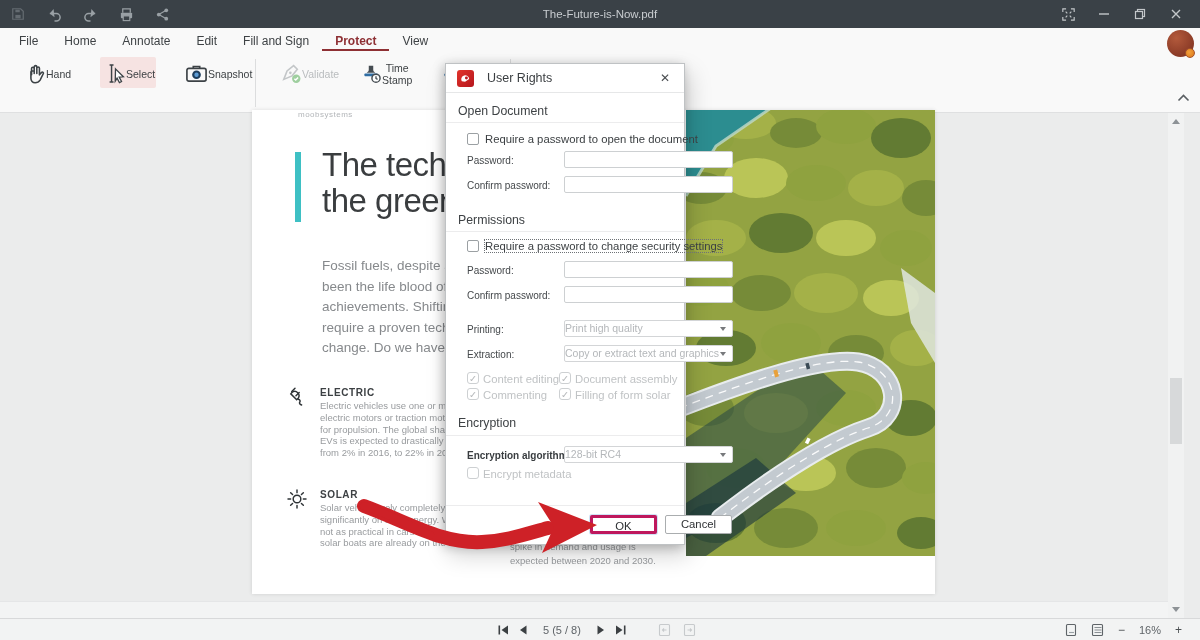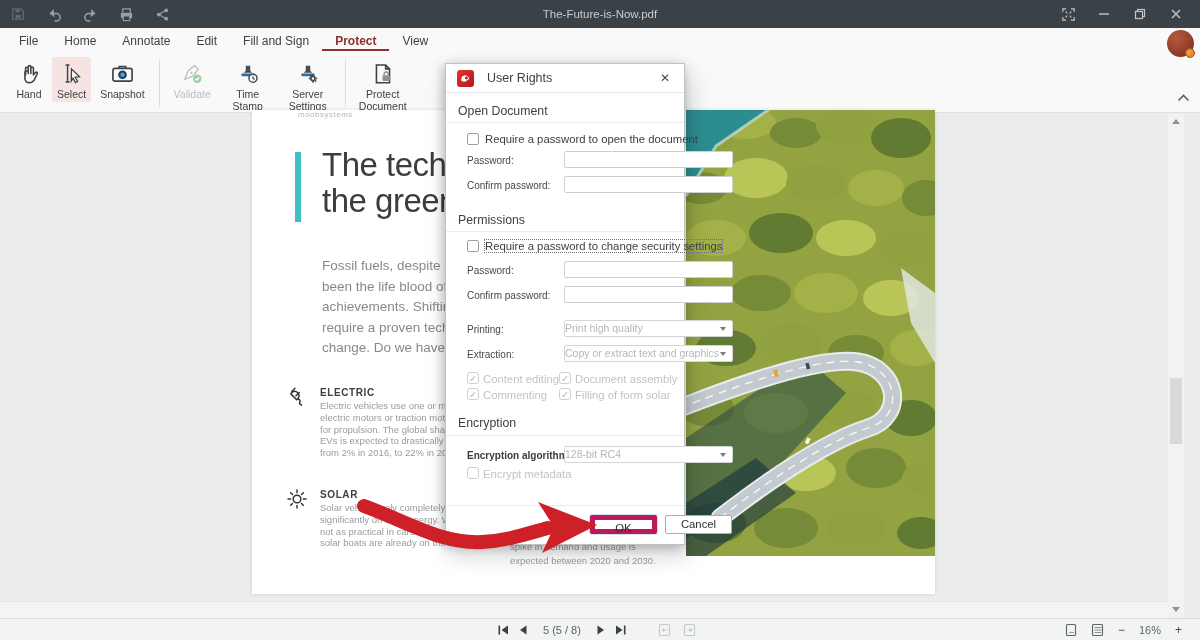--- a/index.html
+++ b/index.html
@@ -23,22 +23,22 @@
   .menu-item { font-size:12px; color:#3e4245; padding:4px 13px 3px; cursor:default; }
   .menu-item.active { color:#8e3034; font-weight:bold; border-bottom:2px solid #8e3034; padding-bottom:1px; }
   #avatar { position:absolute; left:1167px; top:30px; width:27px; height:27px; border-radius:50%;
     background:radial-gradient(circle at 35% 30%, #b35a3c, #8a3a26 70%); z-index:6; }
   #avatar .badge { position:absolute; right:-1px; bottom:-1px; width:10px; height:10px; border-radius:50%;
     background:radial-gradient(circle at 40% 40%, #f5a13c, #d97718); border:1px solid #a4522c; }
 
   
   #ribbon { position:absolute; left:0; top:53px; width:1200px; height:60px; background:#f9f9f9;
     border-bottom:1px solid #dfe0e1; display:flex; align-items:flex-start; padding:4px 0 0 8px; }
-  .rb-btn { display:flex; flex-direction:column; align-items:center; min-width:38px; max-width:56px;
-    padding:3px 5px 2px; margin:0 2px; border-radius:2px; }
+  .rb-btn { display:flex; flex-direction:row; align-items:center; min-width:38px; max-width:56px;
+    padding:3px 5px 2px; margin:0 12px; border-radius:2px; }
   .rb-btn.selected { background:#f6e3e2; }
   .rb-btn .ric { height:26px; display:flex; align-items:center; justify-content:center; }
   .rb-btn .rlb { font-size:10.5px; line-height:1.18; color:#3e4245; text-align:center; margin-top:2px; }
   .rb-btn.disabled .rlb { color:#b9bcbe; }
   .rb-sep { width:1px; height:48px; background:#dcddde; margin:2px 7px 0; }
   #ribbon-collapse { position:absolute; right:10px; top:88px; color:#5a5f63; }
 
   
   #viewport { position:absolute; left:0; top:113px; width:1200px; height:505px; background:#ebecec; }
   #page { position:absolute; left:252px; top:-3px; width:683px; height:484px; background:#ffffff;
@@ -82,21 +82,21 @@
   .dlg-select .dd { position:absolute; right:6px; top:6px; width:0; height:0;
     border-left:3.5px solid transparent; border-right:3.5px solid transparent; border-top:4px solid #77797c; }
   .cb { position:absolute; width:12px; height:12px; border:1px solid #9ba0a3; border-radius:2px; background:#fff;
     font-size:9.5px; line-height:11px; text-align:center; color:#b7babc; }
   .cb.disabled { border-color:#cdd0d2; border-radius:3px; }
   .cb-label { position:absolute; font-size:11.3px; color:#3c4043; white-space:nowrap; }
   .cb-label.focusbox { outline:1px dotted #6e7276; }
   .cb-label.disabled { color:#c0c3c5; }
   .dlg-btn { position:absolute; top:451px; width:67px; height:19px; background:#fff; border-radius:2px;
     font-size:11.3px; color:#2e3134; text-align:center; line-height:17px; }
-  #btn-ok { left:144px; border:5px solid #be185d; box-shadow:0 0 0 1px rgba(120,175,225,.35); }
+  #btn-ok { left:144px; border:3px solid #be185d; box-shadow:0 0 0 1px rgba(120,175,225,.35); }
   #btn-cancel { left:219px; border:1px solid #aaadaf; }
 
   
   #red-arrow { position:absolute; left:350px; top:468px; z-index:20; pointer-events:none; }
 
   
   #statusbar { position:absolute; left:0; top:618px; width:1200px; height:22px; background:#f2f3f3;
     border-top:1px solid #d8d9da;padding-left:8px; }
   #nav-group { position:absolute; left:498px; top:0; height:22px; display:flex; align-items:center; gap:10px; }
   #page-num { font-size:11px; color:#5f6468; padding:0 6px; }

